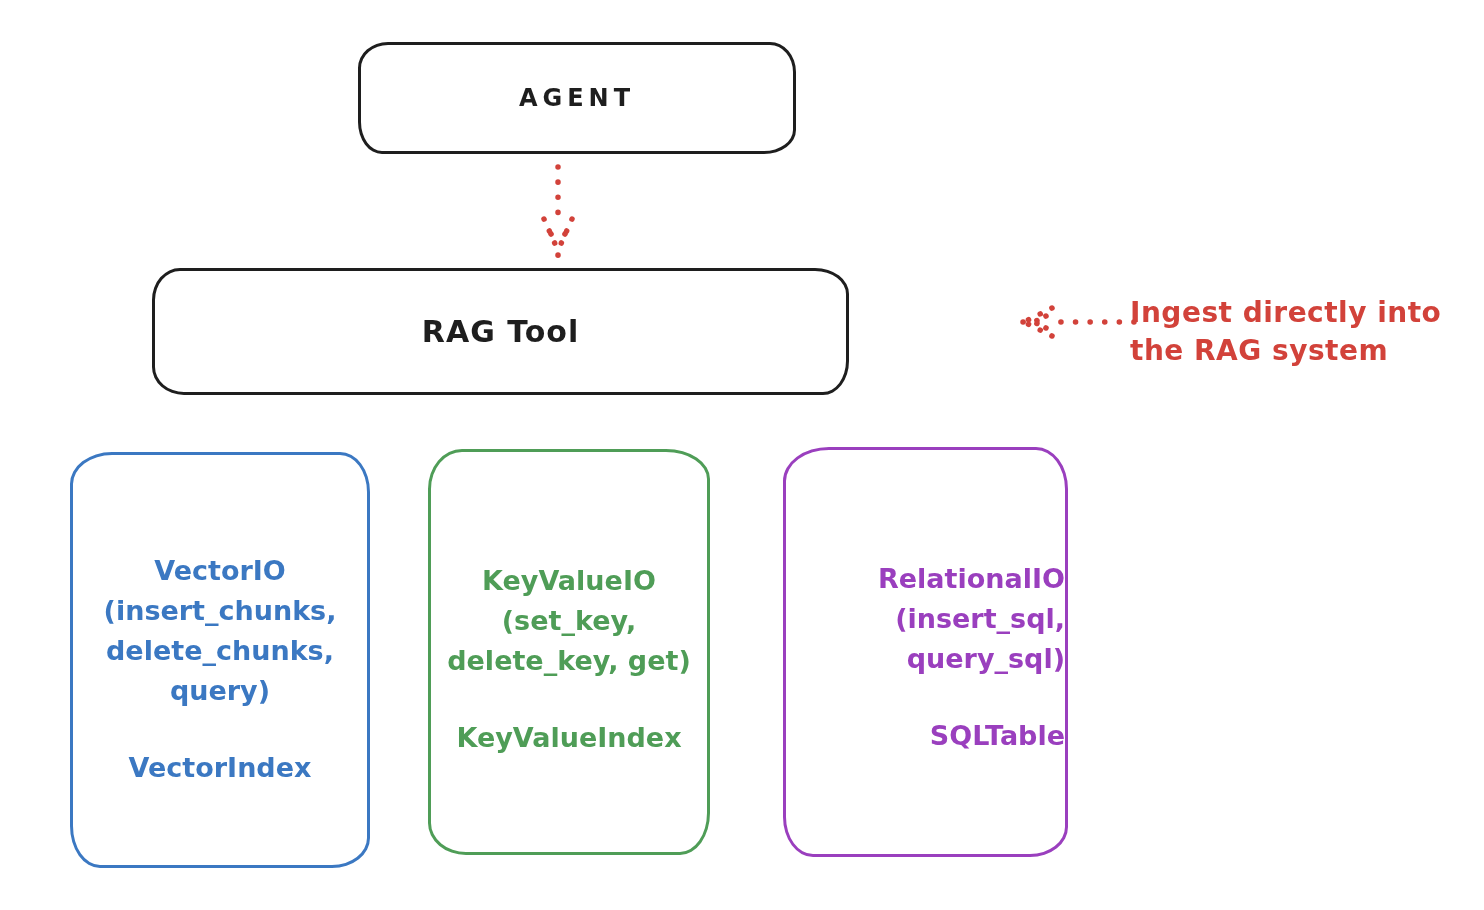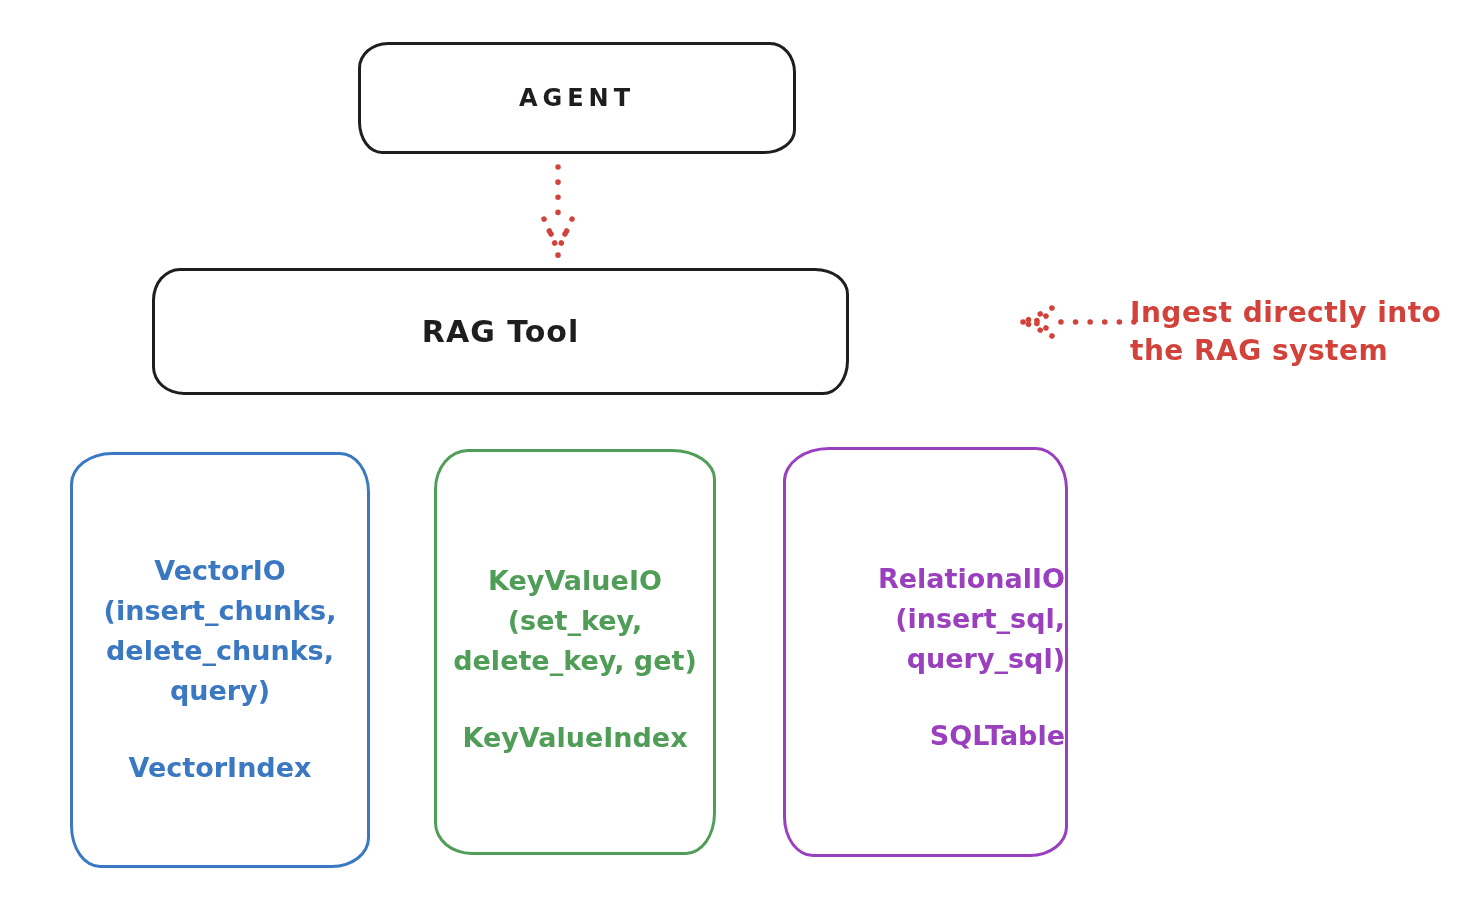--- a/index.html
+++ b/index.html
@@ -113,21 +113,21 @@
   </div>
 
   <div class="box backend backend-vector" style="border-color: rgb(59, 120, 194); color: rgb(59, 120, 194); align-items: center;">
     <div>VectorIO</div>
     <div>(insert_chunks,</div>
     <div>delete_chunks,</div>
     <div>query)</div>
     <div class="idx">VectorIndex</div>
   </div>
 
-  <div class="box backend backend-keyvalue" style="border-color: rgb(79, 157, 87); color: rgb(79, 157, 87); margin-left: 6px;">
+  <div class="box backend backend-keyvalue" style="border-color: rgb(79, 157, 87); color: rgb(79, 157, 87);">
     <div>KeyValueIO</div>
     <div>(set_key,</div>
     <div>delete_key, get)</div>
     <div class="idx">KeyValueIndex</div>
   </div>
 
   <div class="box backend backend-relational" style="border-color: rgb(154, 63, 190); color: rgb(154, 63, 190);">
     <div>RelationalIO</div>
     <div>(insert_sql,</div>
     <div>query_sql)</div>

